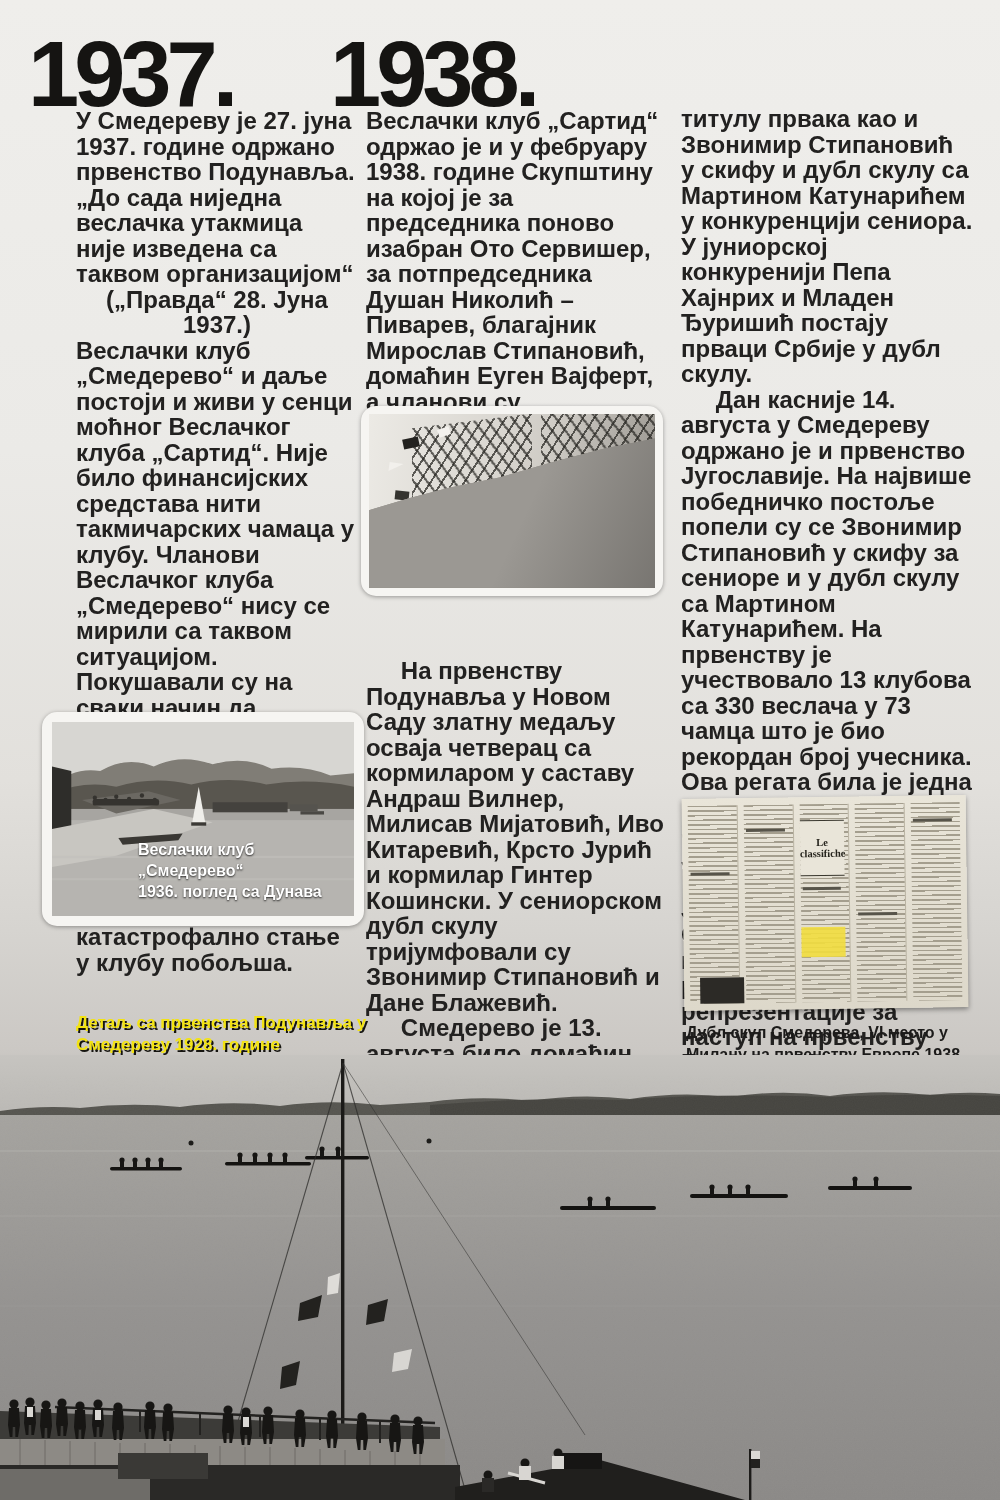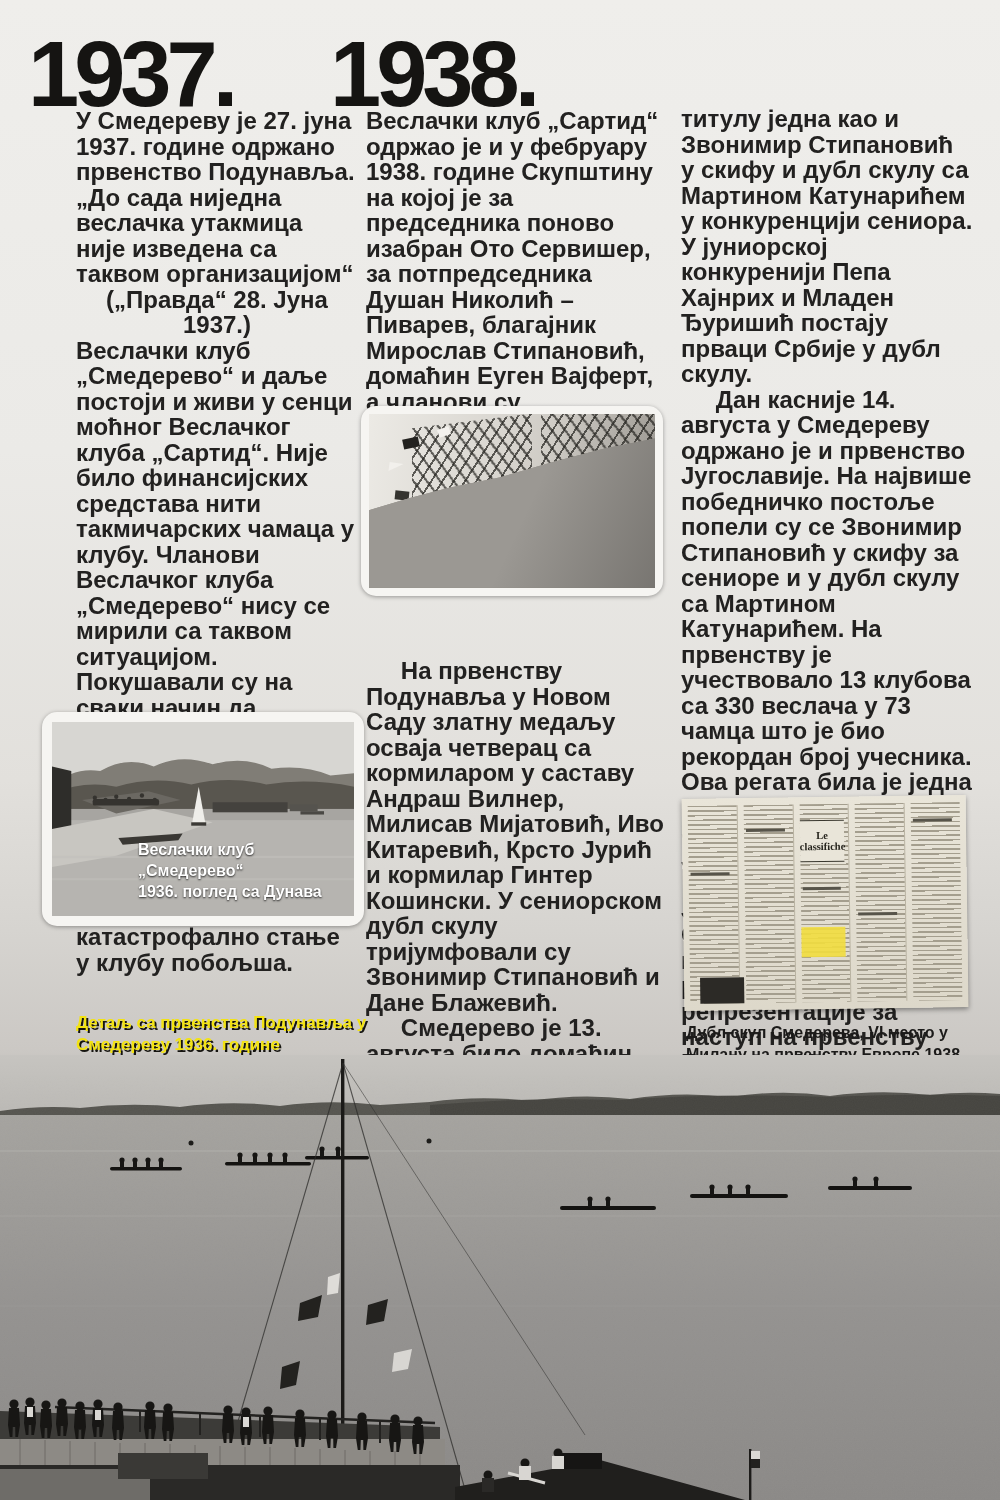--- a/index.html
+++ b/index.html
@@ -65,21 +65,21 @@
     background:linear-gradient(180deg,#e9e5d9,#ddd8ca);
     transform:rotate(-.8deg); box-shadow:0 2px 5px rgba(0,0,0,.4);
     padding:7px 6px; box-sizing:border-box; display:flex; gap:6px;
   }
   .np-col{flex:1; position:relative; border-right:1px solid #b9b3a2; padding-right:4px;}
   .np-col:last-child{border-right:none;}
   .np-lines{flex:1; background:repeating-linear-gradient(180deg,#a49e8e 0 1.5px, transparent 1.5px 4.6px);}
   .np-col .np-lines{position:absolute; inset:0;}
   .np-head{
     position:absolute; left:0; right:4px; top:16px; background:#e9e5d9; z-index:2;
-    border-top:1.5px solid #3a382f; border-bottom:1.5px solid #3a382f; padding:9px 0;
+    border-top:1.5px solid #3a382f; border-bottom:1.5px solid #3a382f; padding:16px 0;
     font-family:"Liberation Serif",serif; font-weight:bold; font-size:10.5px; text-align:center; color:#25231c;
   }
   .np-sub{position:absolute; left:2px; right:8px; height:3px; background:#57544a; z-index:2;}
   .np-highlight{position:absolute; left:0; right:4px; top:62%; height:30px; background:#f2dd3e; opacity:.9; z-index:1;}
   .np-photo{position:absolute; left:2px; bottom:0px; width:44px; height:26px; background:#2c2a26; z-index:2;}
 
   
   #big-photo{position:absolute; left:0; top:1055px; width:1000px; height:445px;}
   #big-photo svg{display:block; width:1000px; height:445px;}
 </style>
@@ -127,21 +127,21 @@
     </div>
   </div>
 
 
   <div id="col2-bottom" class="col">
       <p class="indent">На првенству Подунавља у Новом Саду златну медаљу осваја четверац са кормиларом у саставу Андраш Вилнер, Милисав Мијатовић, Иво Китаревић, Крсто Јурић и кормилар Гинтер Кошински. У сениорском дубл скулу тријумфовали су Звонимир Стипановић и Дане Блажевић.</p>
       <p class="indent">Смедерево је 13. августа било домаћин првенства Србије. Четверац са кормиларом осваја</p>
     </div>
 
   <div id="col3" class="col">
-      <p>титулу једна као и Звонимир Стипановић у скифу и дубл скулу са Мартином Катунарићем у конкуренцији сениора. У јуниорској конкуренији Пепа Хајнрих и Младен Ђуришић постају прваци Србије у дубл скулу.</p>
+      <p>титулу првака као и Звонимир Стипановић у скифу и дубл скулу са Мартином Катунарићем у конкуренцији сениора. У јуниорској конкуренији Пепа Хајнрих и Младен Ђуришић постају прваци Србије у дубл скулу.</p>
       <p class="indent">Дан касније 14. августа у Смедереву одржано је и првенство Југославије. На највише победничко постоље попели су се Звонимир Стипановић у скифу за сениоре и у дубл скулу са Мартином Катунарићем. На првенству је учествовало 13 клубова са 330 веслача у 73 чамца што је био рекордан број учесника. Ова регата била је једна од највећих које су одржане пре рата у Југославији.</p>
       <p class="indent">Првенство Југославије у Смедереву било је истовремено и изборна регата за састав репрезентације за наступ на првенству Европе у Милану. Звонимир Стипановић и Мартин Катунарић тријумфовали су на изборној регати. На шампионату Европе у Милану ушли су у финале и завршили на шестом месту.</p>
     </div>
 
   <div id="photo-river" class="polaroid">
     <div class="photo-inner">
       <svg viewBox="0 0 282 174" preserveAspectRatio="none" aria-hidden="true">
         <rect width="282" height="174" fill="#d7d6d2"></rect>
         <path d="M0,58 Q20,40 45,44 Q70,30 95,40 Q120,28 150,38 Q180,30 205,42 Q235,38 260,48 L282,46 L282,74 L0,78 Z" fill="#807d76"></path>
         <path d="M0,64 Q30,52 60,58 Q95,48 130,56 Q165,48 200,56 Q240,50 282,58 L282,80 L0,84 Z" fill="#59564f"></path>
@@ -168,21 +168,21 @@
         <rect x="0" y="120" width="282" height="2" fill="#c2c0bc" opacity=".6"></rect>
         <rect x="0" y="140" width="282" height="2" fill="#c2c0bc" opacity=".5"></rect>
       </svg>
       <div id="river-caption">
         <div>Веслачки клуб „Смедерево“</div>
         <div>1936. поглед са Дунава</div>
       </div>
     </div>
   </div>
 
-  <div id="yellow-caption" class="caption">Детаљ са првенства Подунавља у Смедереву 1936. године</div>
+  <div id="yellow-caption" class="caption">Детаљ са првенства Подунавља у Смедереву 1928. године</div>
 
   <div class="newspaper">
     <div class="np-col">
         <div class="np-lines"></div>
         <div class="np-sub" style="top:34%"></div>
       </div>
     <div class="np-col">
         <div class="np-lines"></div>
         <div class="np-sub" style="top:12%"></div>
         <div class="np-photo" style="left:-46px"></div>

